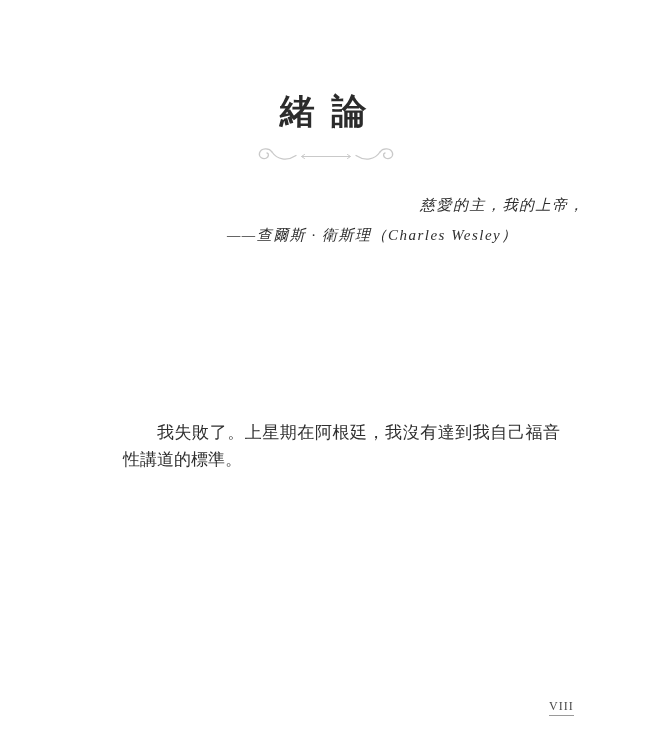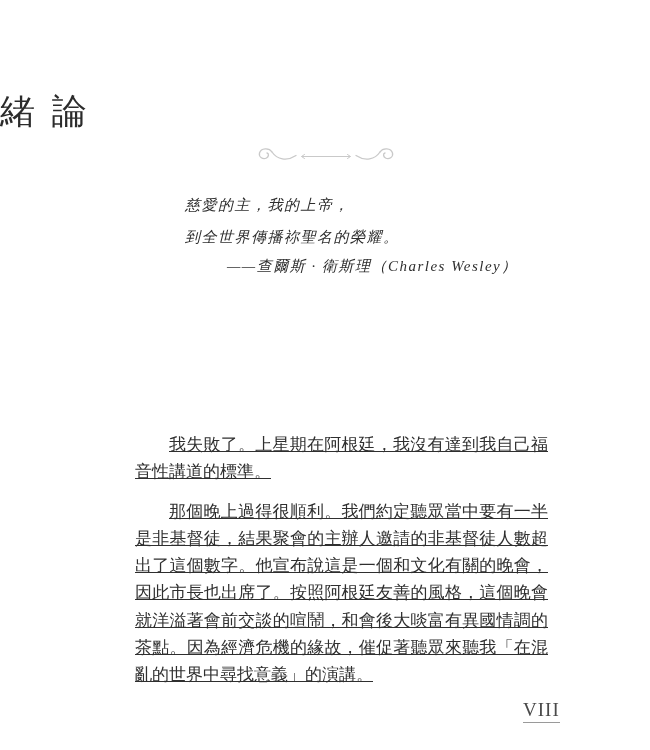--- a/index.html
+++ b/index.html
@@ -14,23 +14,23 @@
     background: #ffffff;
     overflow: hidden;
     font-family: "Liberation Serif", "DejaVu Serif", serif;
     color: #333333;
   }
   .chapter-title {
     position: absolute;
     top: 88px;
     left: 0;
     width: 650px;
-    text-align: left;
+    text-align: center;
     font-size: 35px;
-    font-weight: normal;
+    font-weight: bold;
     letter-spacing: 4px;
     color: #2b2b2b;
     white-space: pre;
   }
   .divider-wrap {
     position: absolute;
     top: 145px;
     left: 255px;
     width: 142px;
     height: 24px;
@@ -46,49 +46,49 @@
     left: 185px;
     width: 400px;
     font-style: italic;
     font-size: 15px;
     letter-spacing: 1.5px;
     line-height: 31.5px;
     color: #2e2e2e;
   }
   .epigraph .line {
     white-space: pre;
+    text-align: right;
   }
   .epigraph .attribution {
     margin-left: 42px;
     margin-top: -2px;
     white-space: pre;
     font-style: italic;
   }
   .body-text {
     position: absolute;
     top: 419px;
     left: 123px;
     width: 437px;
     font-size: 17px;
     line-height: 27.3px;
     text-align: justify;
     text-justify: inter-ideograph;
     color: #2f2f2f;
   }
   .body-text p {
-    margin: 12px;
+    margin: 0;
     padding: 0;
     text-indent: 34px;
-    text-decoration: underline;
   }
   .page-number {
     position: absolute;
     top: 699px;
-    left: 523px;
-    font-size: 19px;
+    left: 549px;
+    font-size: 12px;
     letter-spacing: 1px;
     color: #4a4a4a;
     border-bottom: 1px solid #9a9a9a;
     padding-bottom: 1px;
   }
 </style>
 </head>
 <body>
 
 <div class="page">
@@ -105,24 +105,22 @@
       <line x1="47" y1="11.5" x2="95" y2="11.5" stroke-width="1"></line>
       <path d="M92.5 9.5 L95.5 11.5 L92.5 13.5" stroke-width="1"></path>
 
       <path d="M125 7 C128 2.5 136 3 137.5 8 C138.5 12 134 15 130.5 13 C128 11.5 128 8.5 130 8"></path>
       <path d="M125 7 C120 14.5 110 16.5 101 10.5"></path>
     </svg>
   </div>
 
   <div class="epigraph">
     <div class="line">慈愛的主，我的上帝，</div>
-    <div class="line">到全世界傳播祢聖名的榮耀。</div>
     <div class="attribution">——查爾斯 · 衛斯理（Charles Wesley）</div>
   </div>
 
   <div class="body-text">
     <p>我失敗了。上星期在阿根廷，我沒有達到我自己福音性講道的標準。</p>
-    <p>那個晚上過得很順利。我們約定聽眾當中要有一半是非基督徒，結果聚會的主辦人邀請的非基督徒人數超出了這個數字。他宣布說這是一個和文化有關的晚會，因此市長也出席了。按照阿根廷友善的風格，這個晚會就洋溢著會前交談的喧鬧，和會後大啖富有異國情調的茶點。因為經濟危機的緣故，催促著聽眾來聽我「在混亂的世界中尋找意義」的演講。</p>
   </div>
 
   <div class="page-number">VIII</div>
 
 </div>
 
 </body></html>

